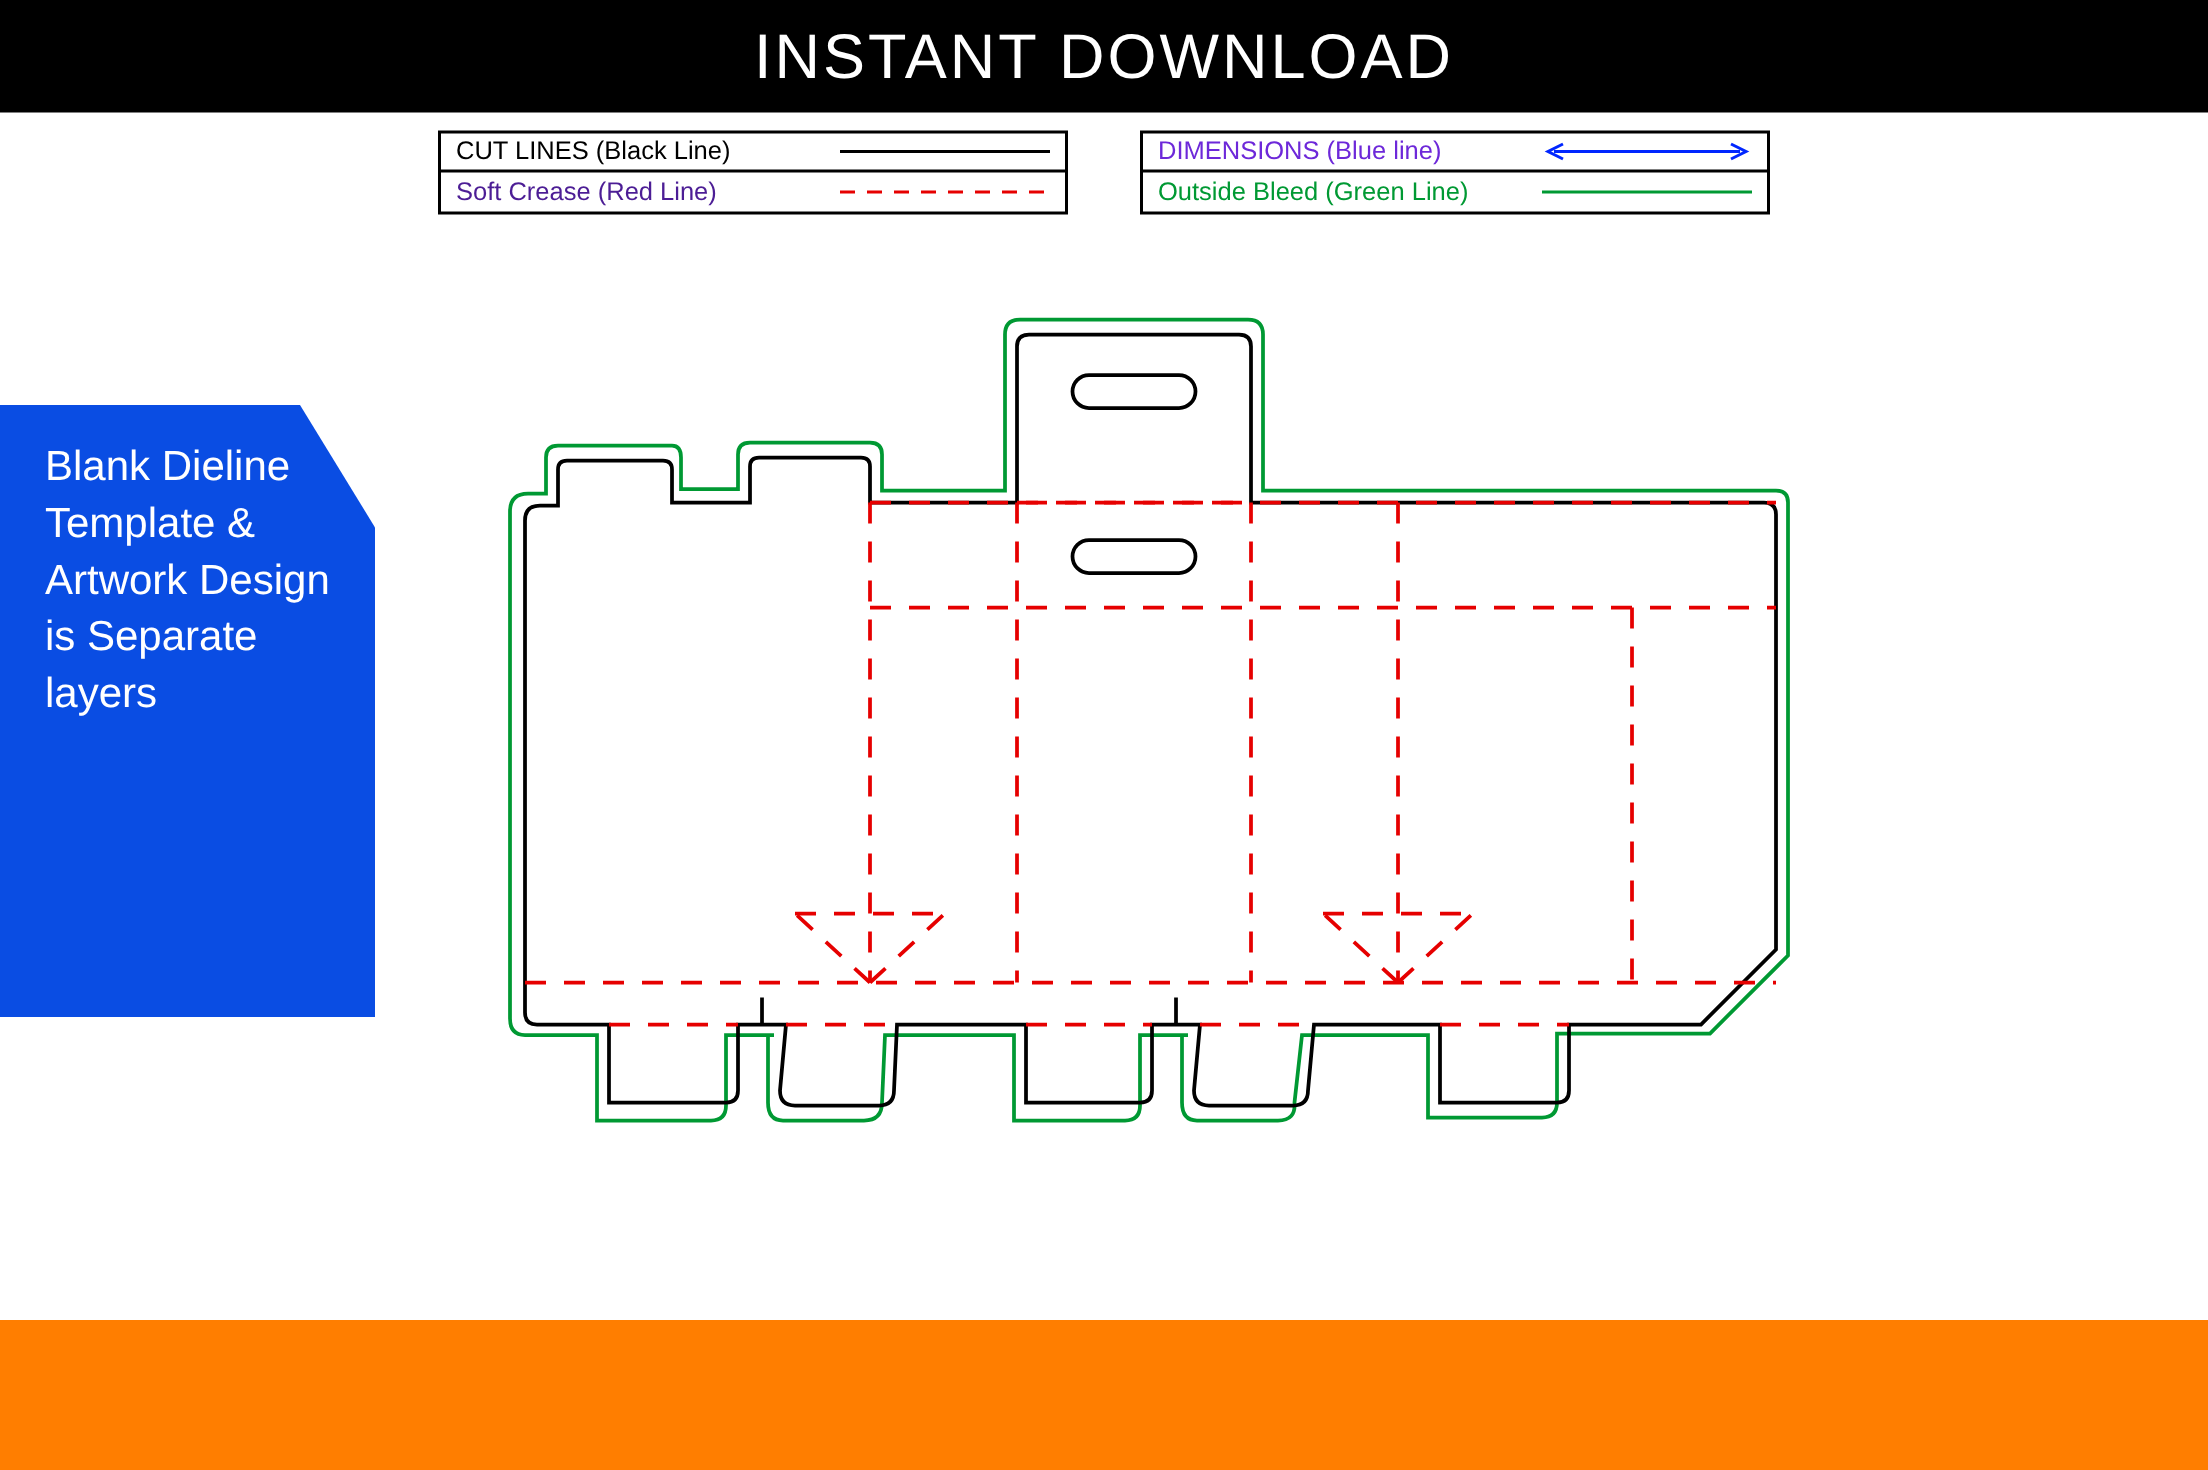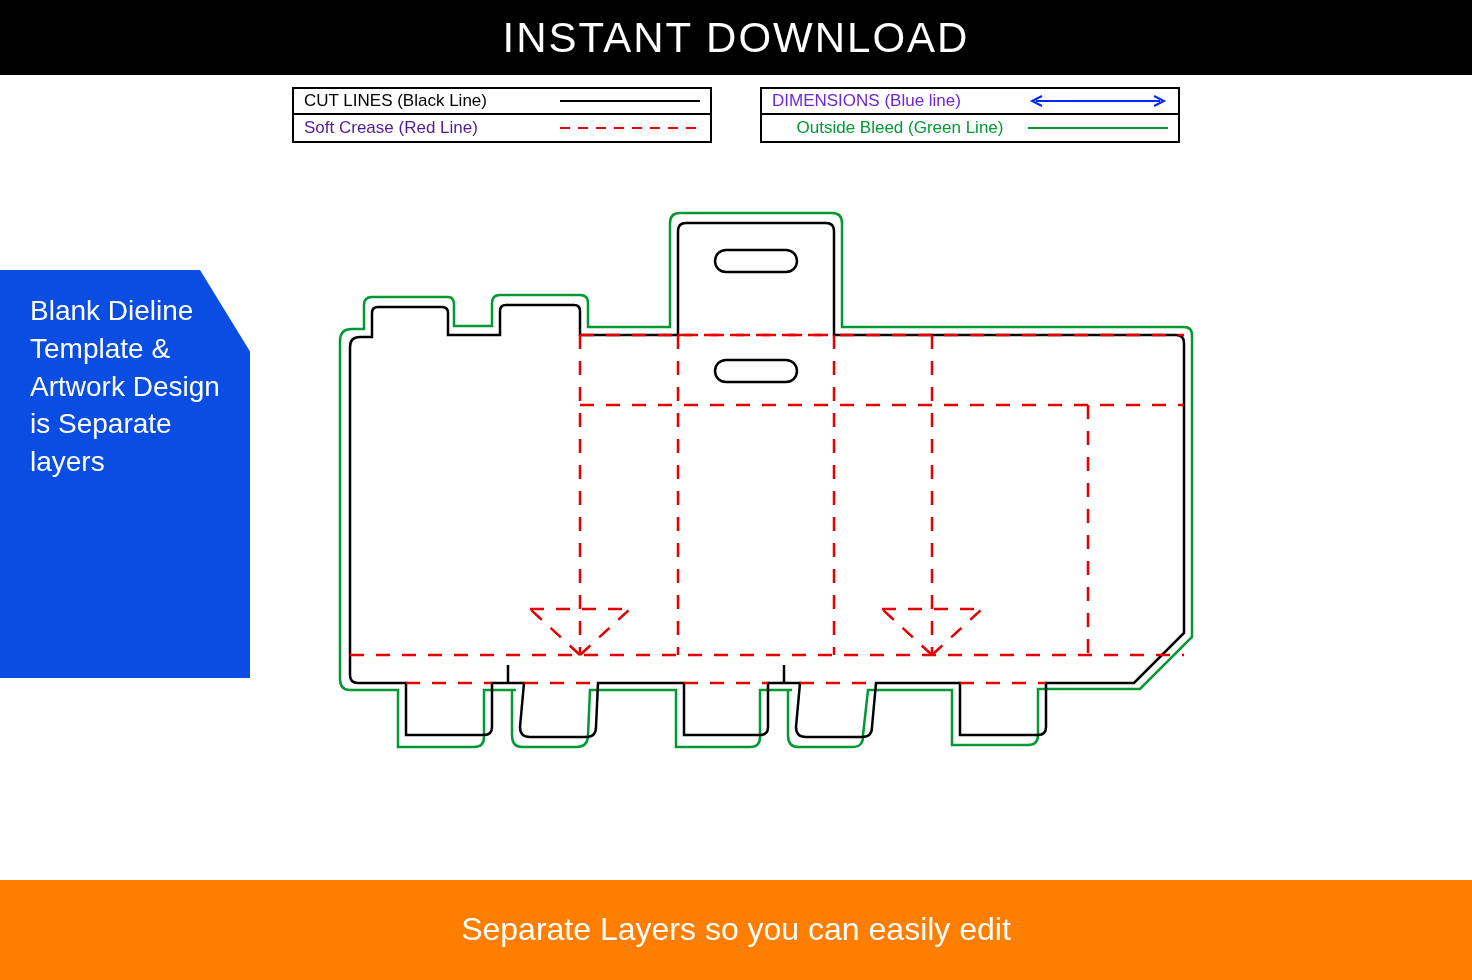--- a/index.html
+++ b/index.html
@@ -52,21 +52,21 @@
     }
     .legend-line {
       width: 140px;
       display: flex;
       align-items: center;
     }
     .legend-line svg { width: 100%; height: 14px; }
     .lg-black { color: #000; }
     .lg-red { color: #4c1d95; }
     .lg-blue { color: #6d28d9; }
-    .lg-green { color: #009933; text-align: center; }
+    .lg-green { color: #009933; }
     
     .side-callout {
       position: absolute;
       left: 0;
       top: 270px;
       width: 250px;
       height: 408px;
       background: #0a4de3;
       color: #fff;
       padding: 22px 24px 22px 30px;
@@ -217,14 +217,13 @@
       <line x1="86" y1="488" x2="172" y2="488"></line>
       <line x1="204" y1="488" x2="278" y2="488"></line>
       <line x1="364" y1="488" x2="448" y2="488"></line>
       <line x1="480" y1="488" x2="556" y2="488"></line>
       <line x1="640" y1="488" x2="726" y2="488"></line>
     </g>
   </svg>
 </div>
 
 <div class="banner-bottom">
-  <div class="banner-bottom-text">Separate Layers so you can easily edit</div>
 </div>
 
 </body></html>

